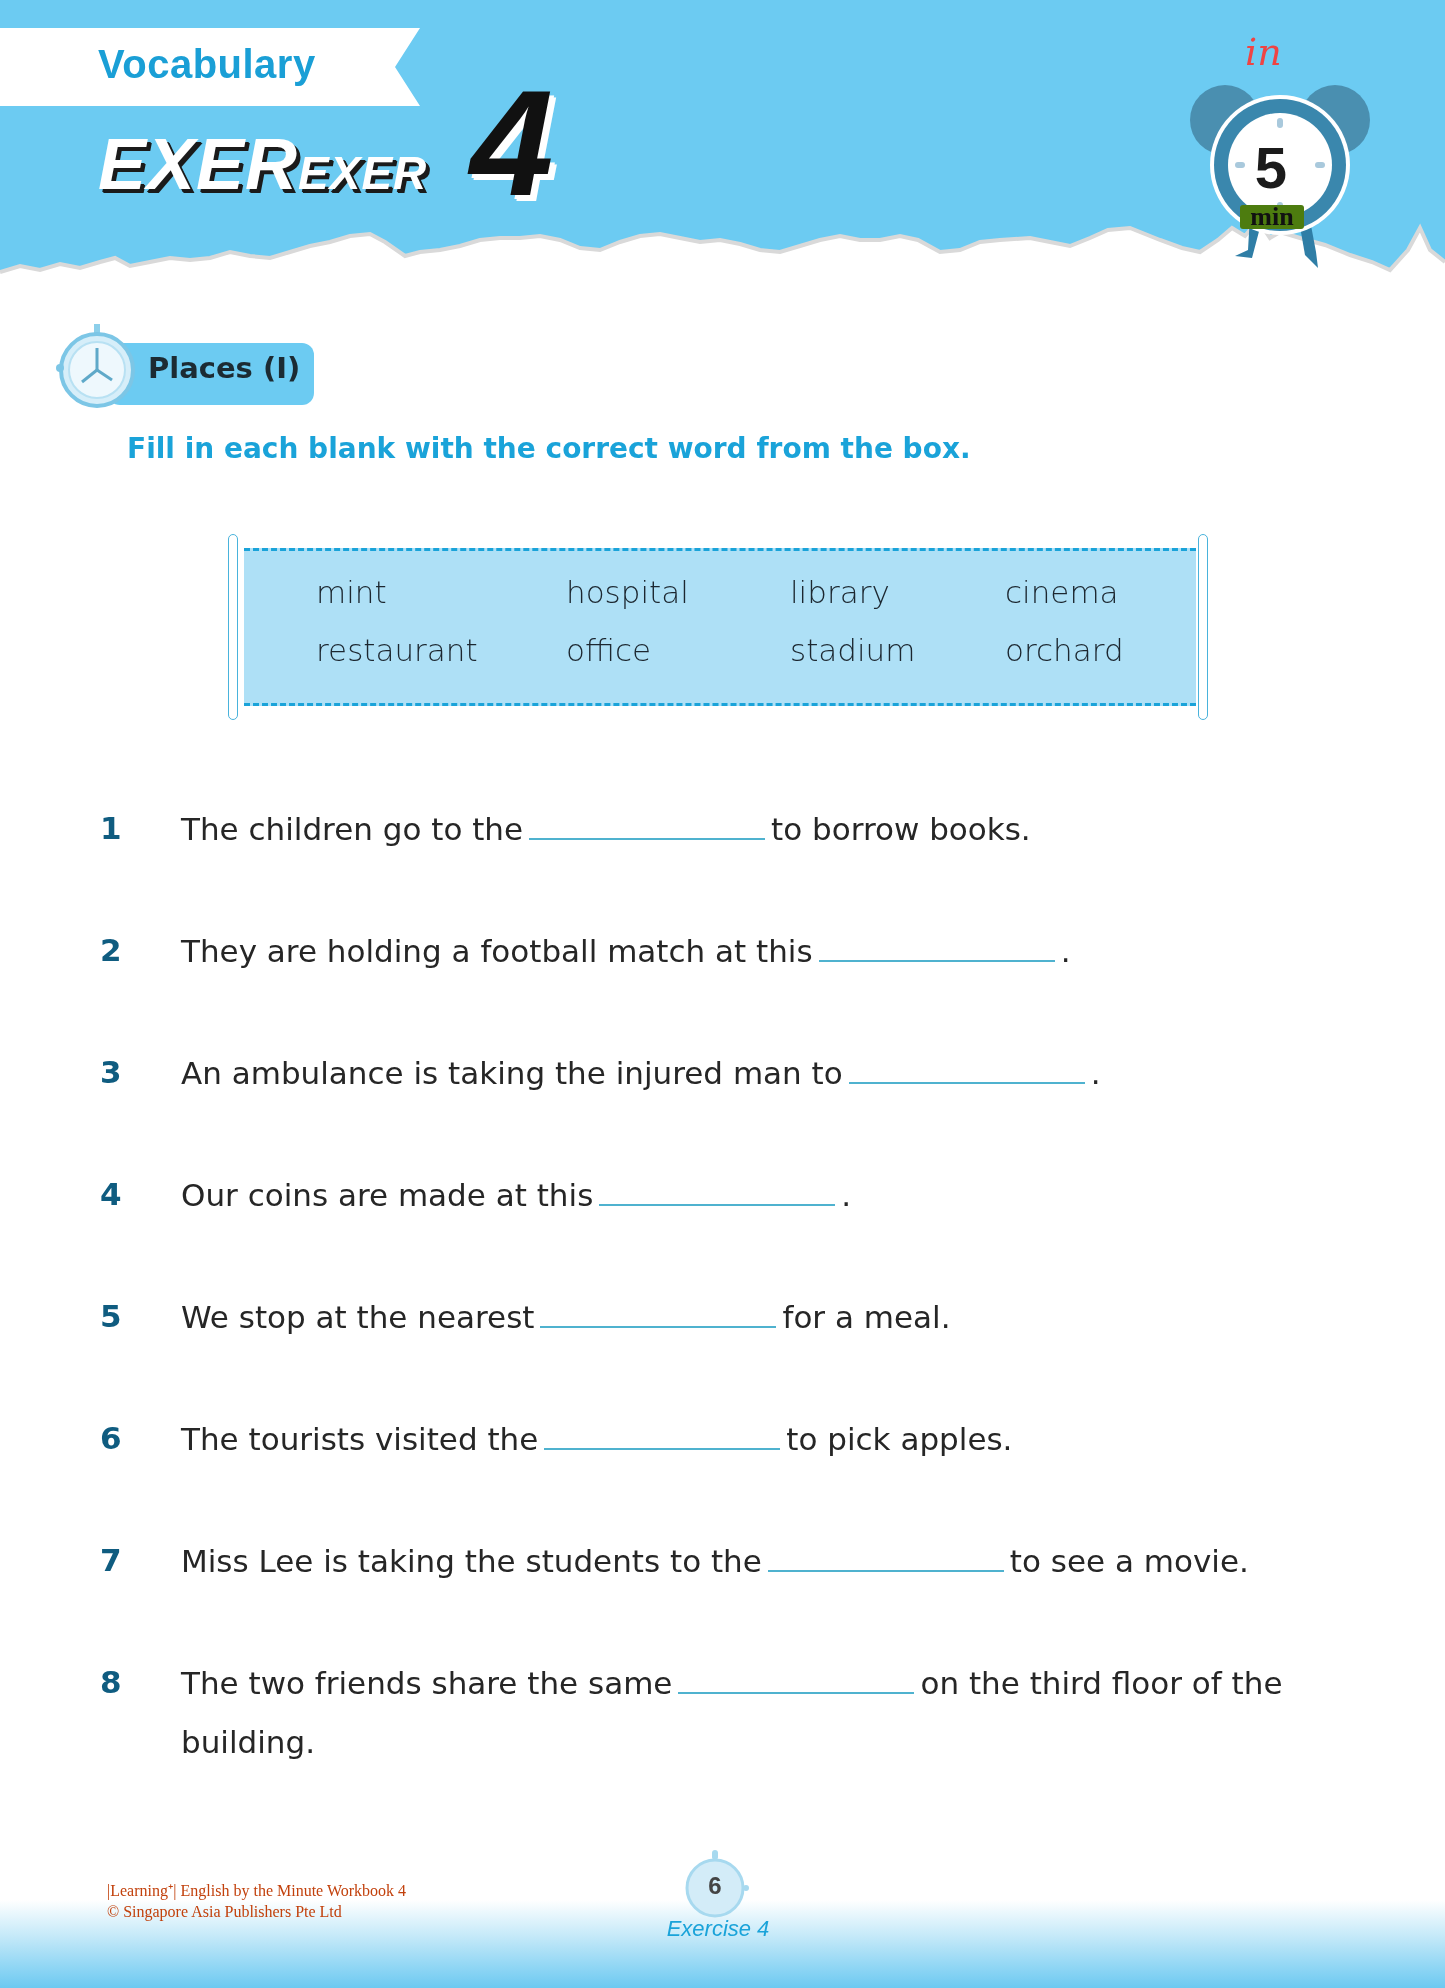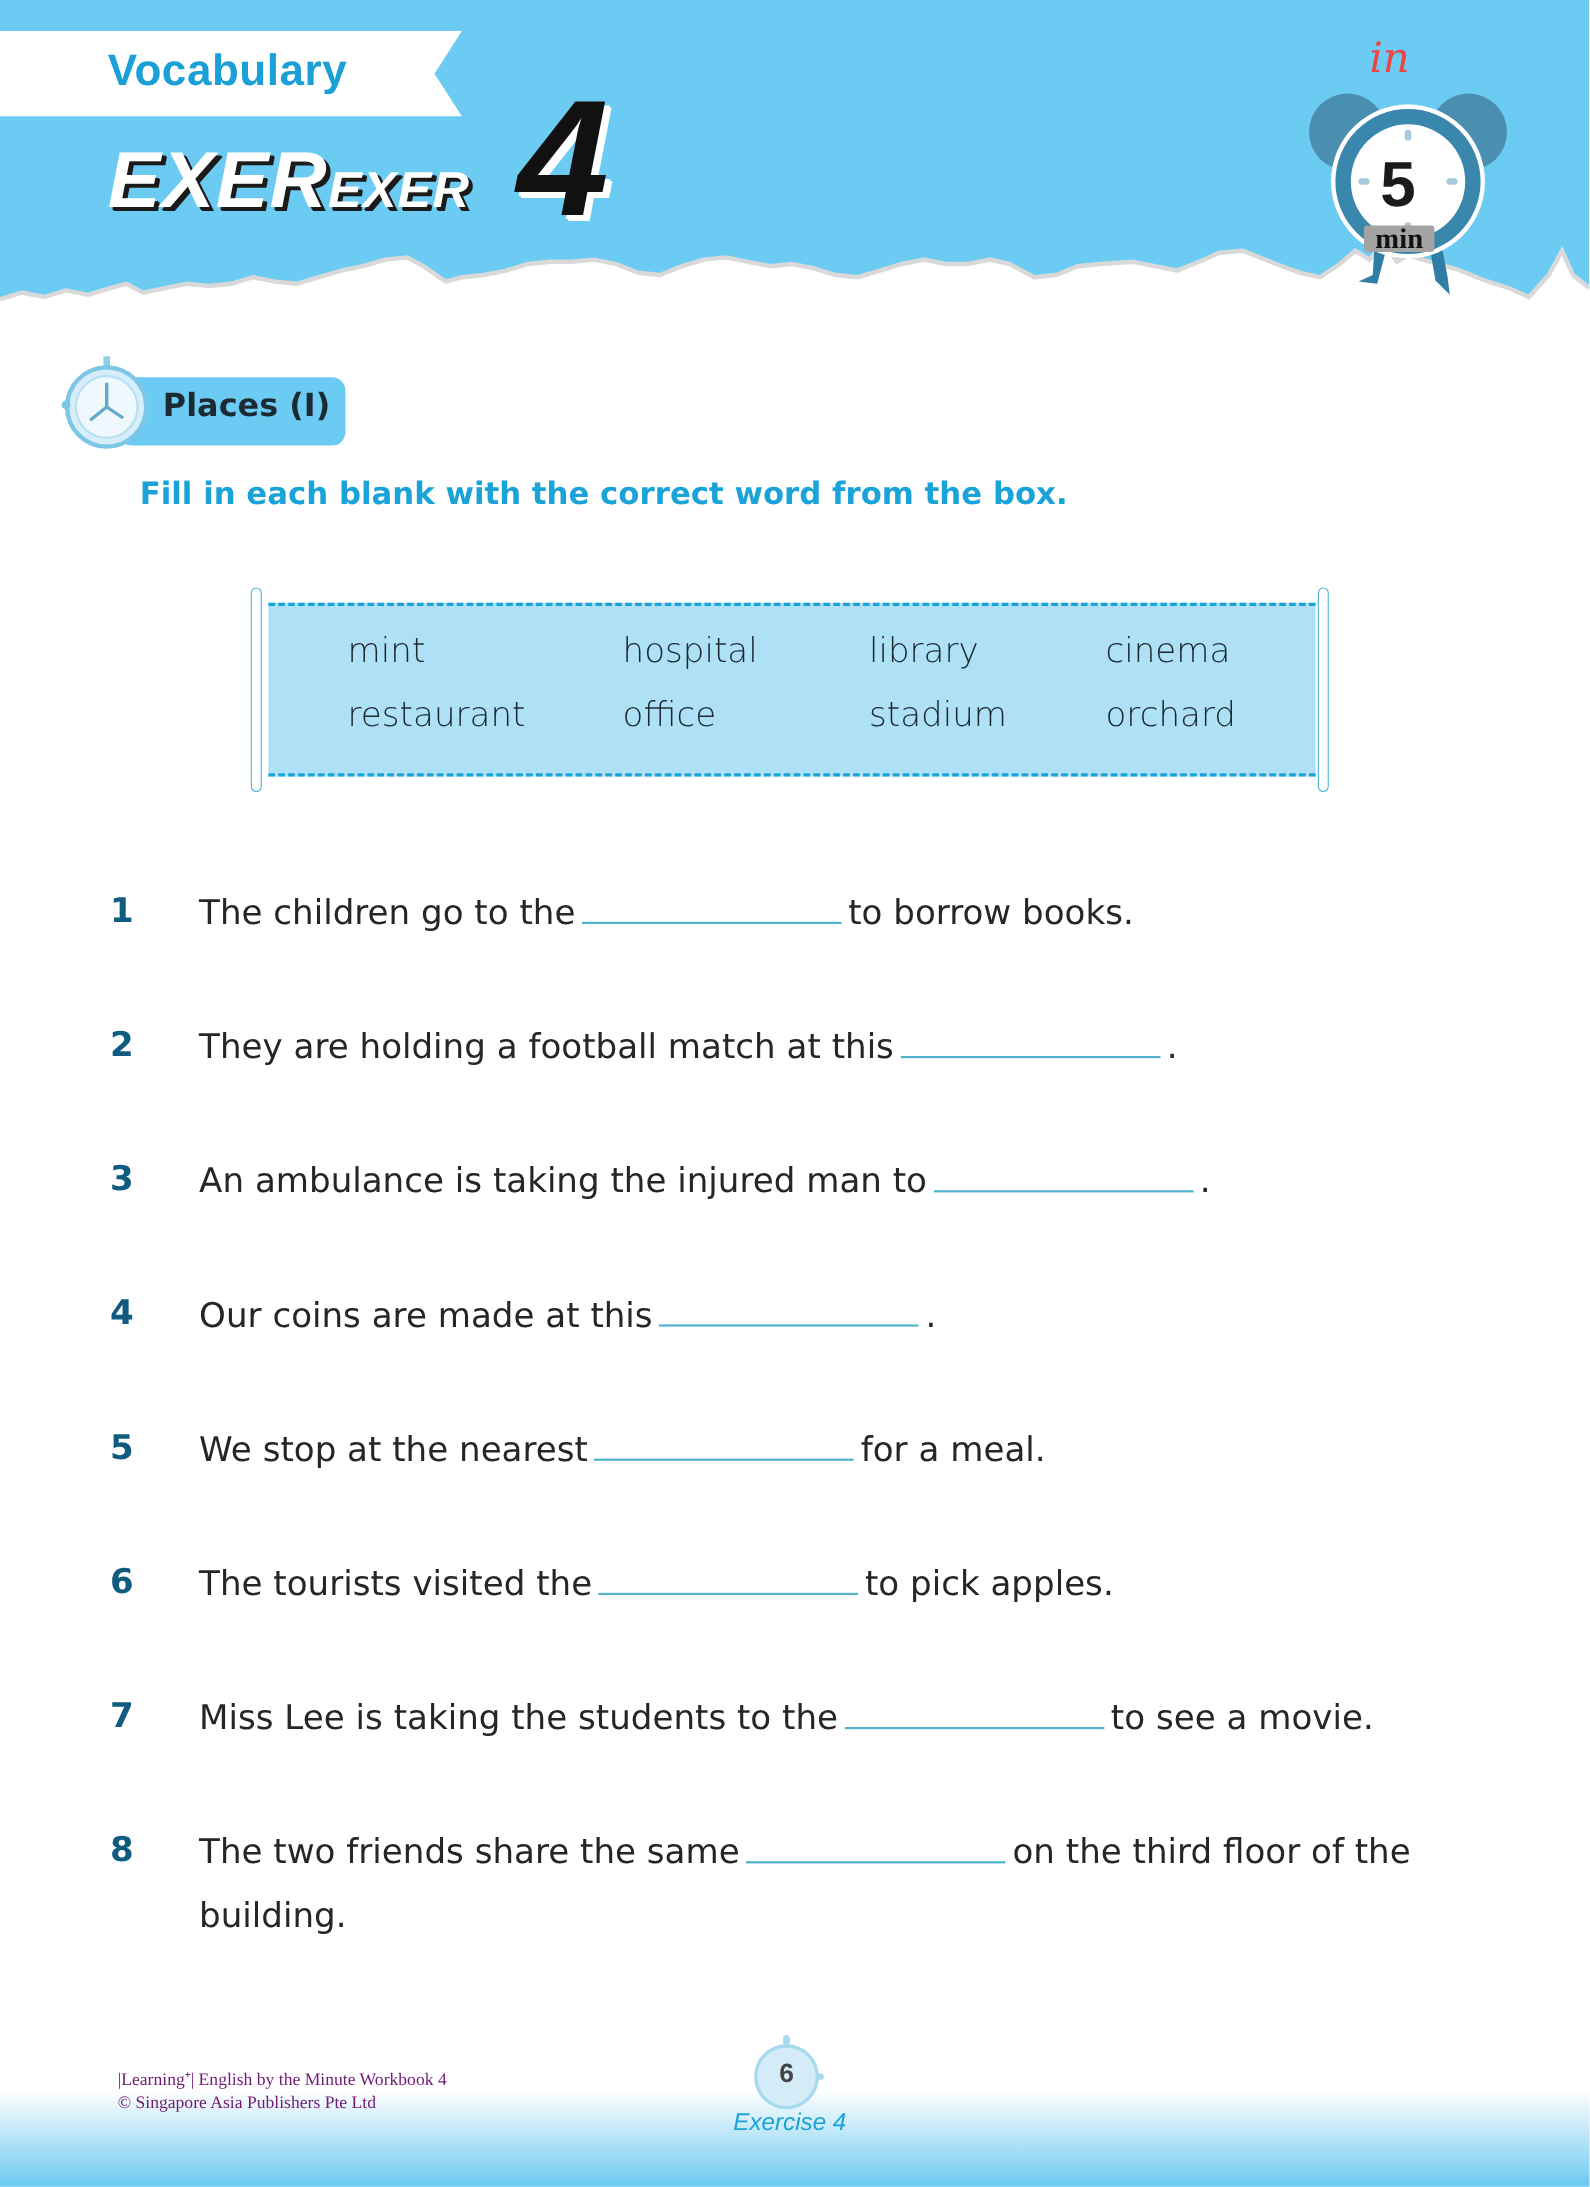--- a/index.html
+++ b/index.html
@@ -40,21 +40,21 @@
     position: absolute; left: 1245px; top: 30px; color: #ef4444;
     font-family: "DejaVu Serif", serif; font-style: italic; font-size: 38px;
   }
   .timer-num {
     position: absolute; left: 1251px; top: 134px; width: 40px; text-align: center;
     font-family: "Liberation Sans", sans-serif; font-weight: bold; font-size: 58px; color: #1b1b1b;
   }
   .timer-min {
     position: absolute; left: 1240px; top: 205px; width: 64px; text-align: center;
     font-family: "Liberation Serif", serif; font-weight: bold; font-size: 26px; color: #111;
-    background: #a3a3a3; line-height: 24px; border-radius: 3px;
+    background: #4d7c0f; line-height: 24px; border-radius: 3px;
   }
 
   .section-pill {
     position: absolute; left: 108px; top: 343px; width: 206px; height: 62px;
     background: #6ccbf2; border-radius: 12px;
   }
   .section-title {
     position: absolute; left: 148px; top: 351px;
     font-family: "DejaVu Sans", sans-serif; font-weight: bold; font-size: 29px; color: #1c2b33;
   }
@@ -97,21 +97,21 @@
     margin: 0 6px;
   }
   .q .cont { position: absolute; left: 81px; top: 60px; }
 
   .footer-gradient {
     position: absolute; left: 0; top: 1900px; width: 1445px; height: 88px;
     background: linear-gradient(#ffffff, #bfe7f8 45%, #6cc9f1);
   }
   .footer-credit {
     position: absolute; left: 107px; top: 1880px;
-    font-family: "Liberation Serif", serif; font-size: 16px; color: #701a75; line-height: 21px;
+    font-family: "Liberation Serif", serif; font-size: 16px; color: #c2410c; line-height: 21px;
   }
   .footer-page { position: absolute; left: 660px; top: 1850px; width: 110px; height: 90px; }
   .footer-page .pnum {
     position: absolute; left: 40px; top: 22px; width: 30px; text-align: center;
     font-family: "Liberation Sans", sans-serif; font-weight: bold; font-size: 24px; color: #444;
   }
   .footer-page .plabel {
     position: absolute; left: 3px; top: 66px; width: 110px; text-align: center;
     font-family: "Liberation Sans", sans-serif; font-style: italic; font-size: 22px; color: #1aa3d9;
   }

